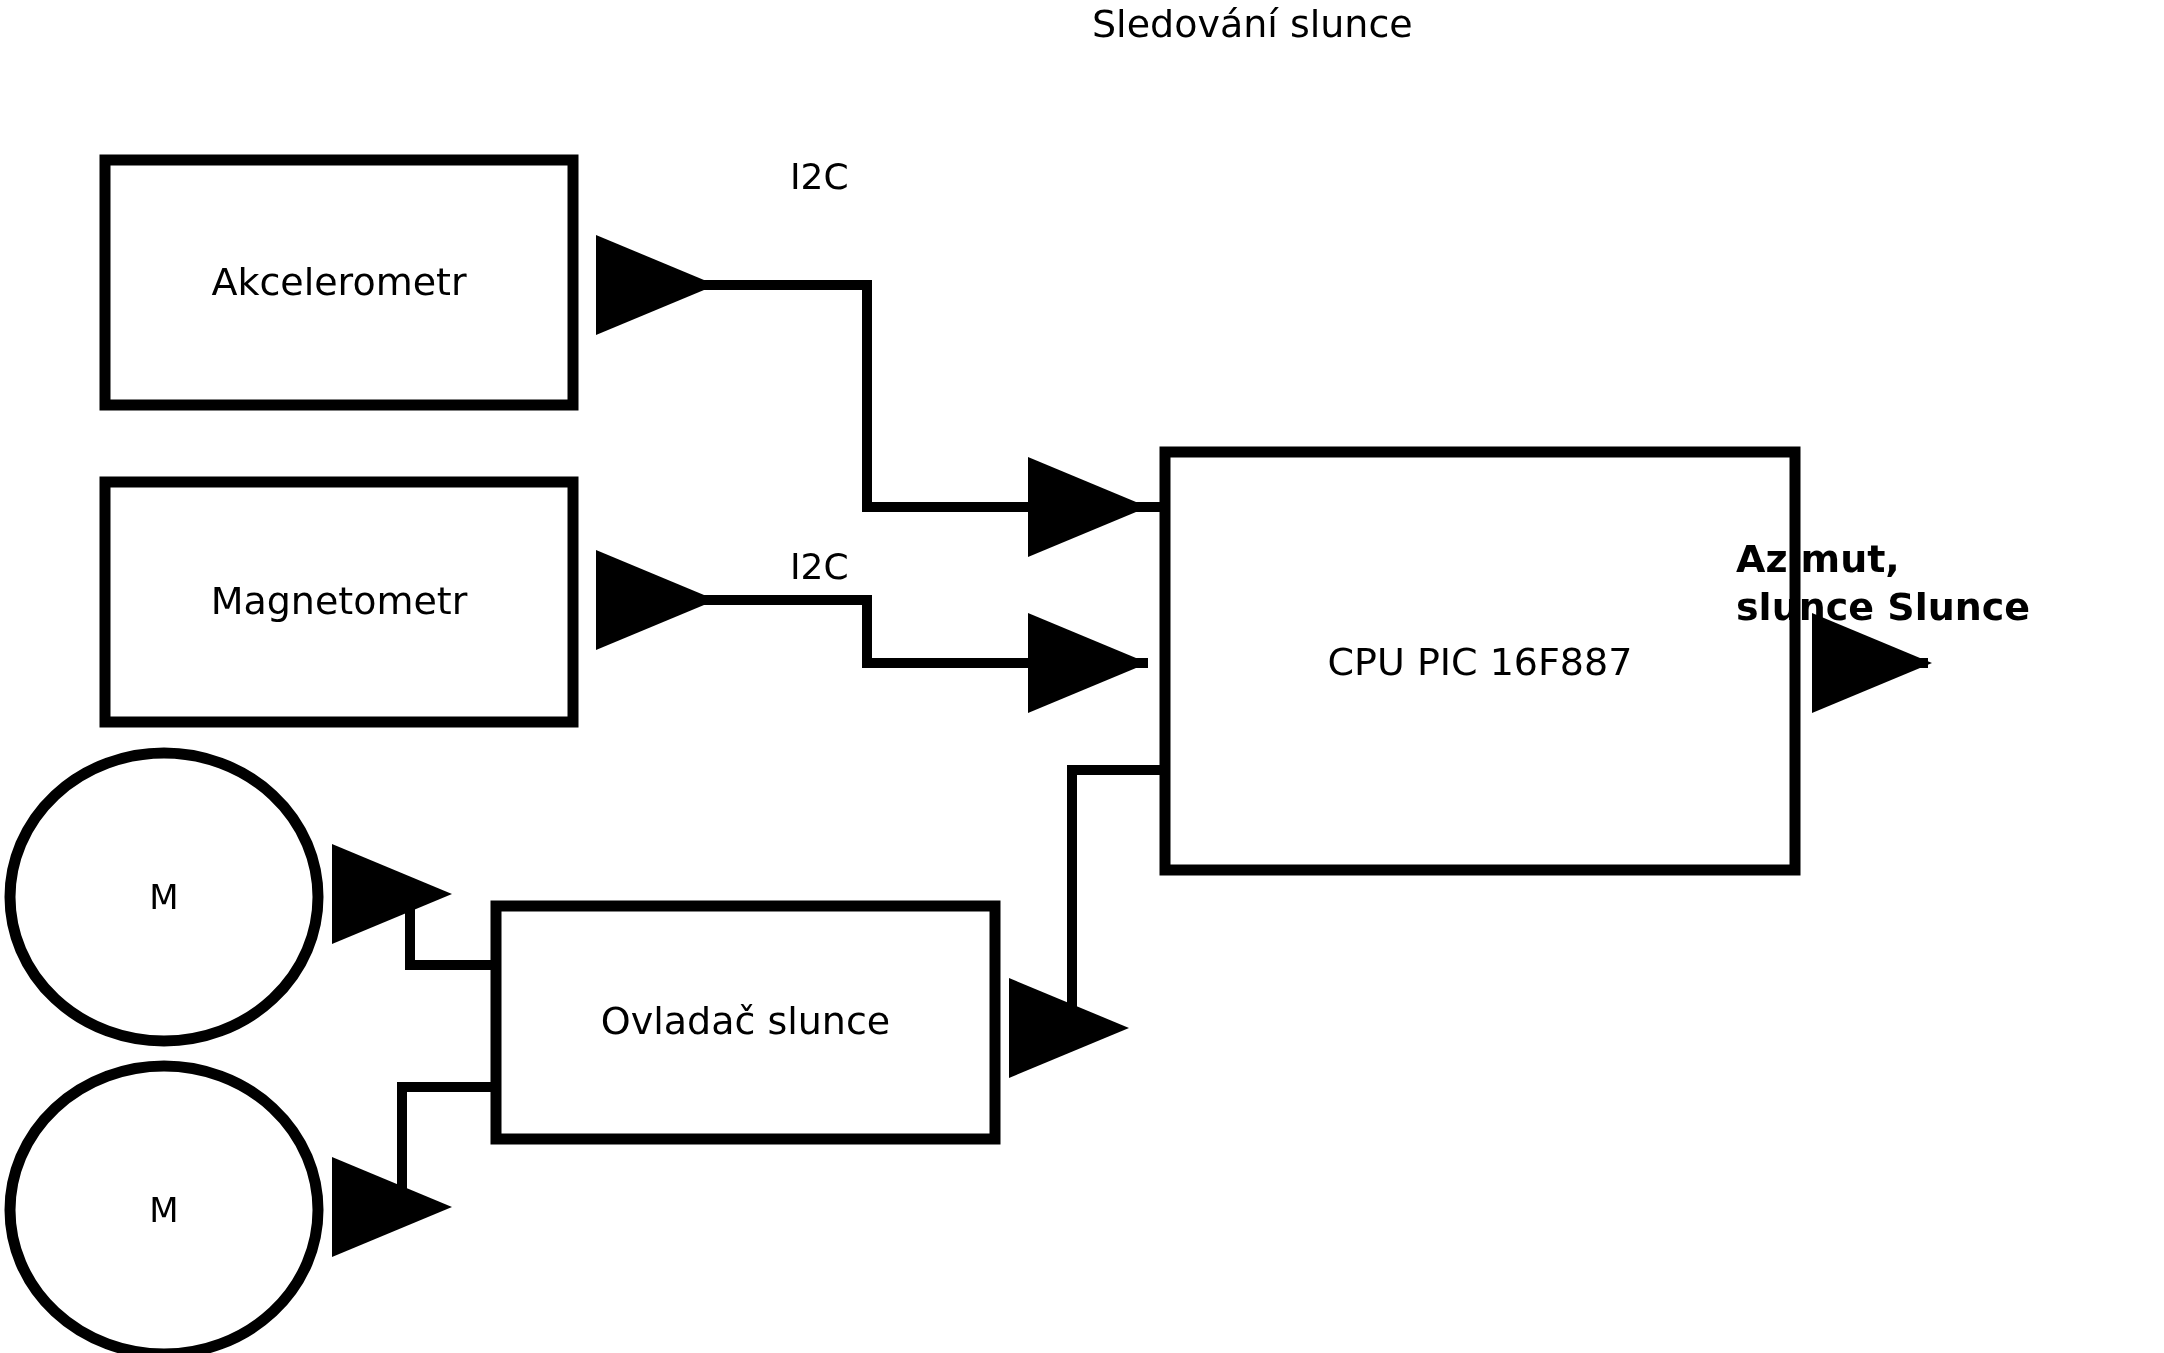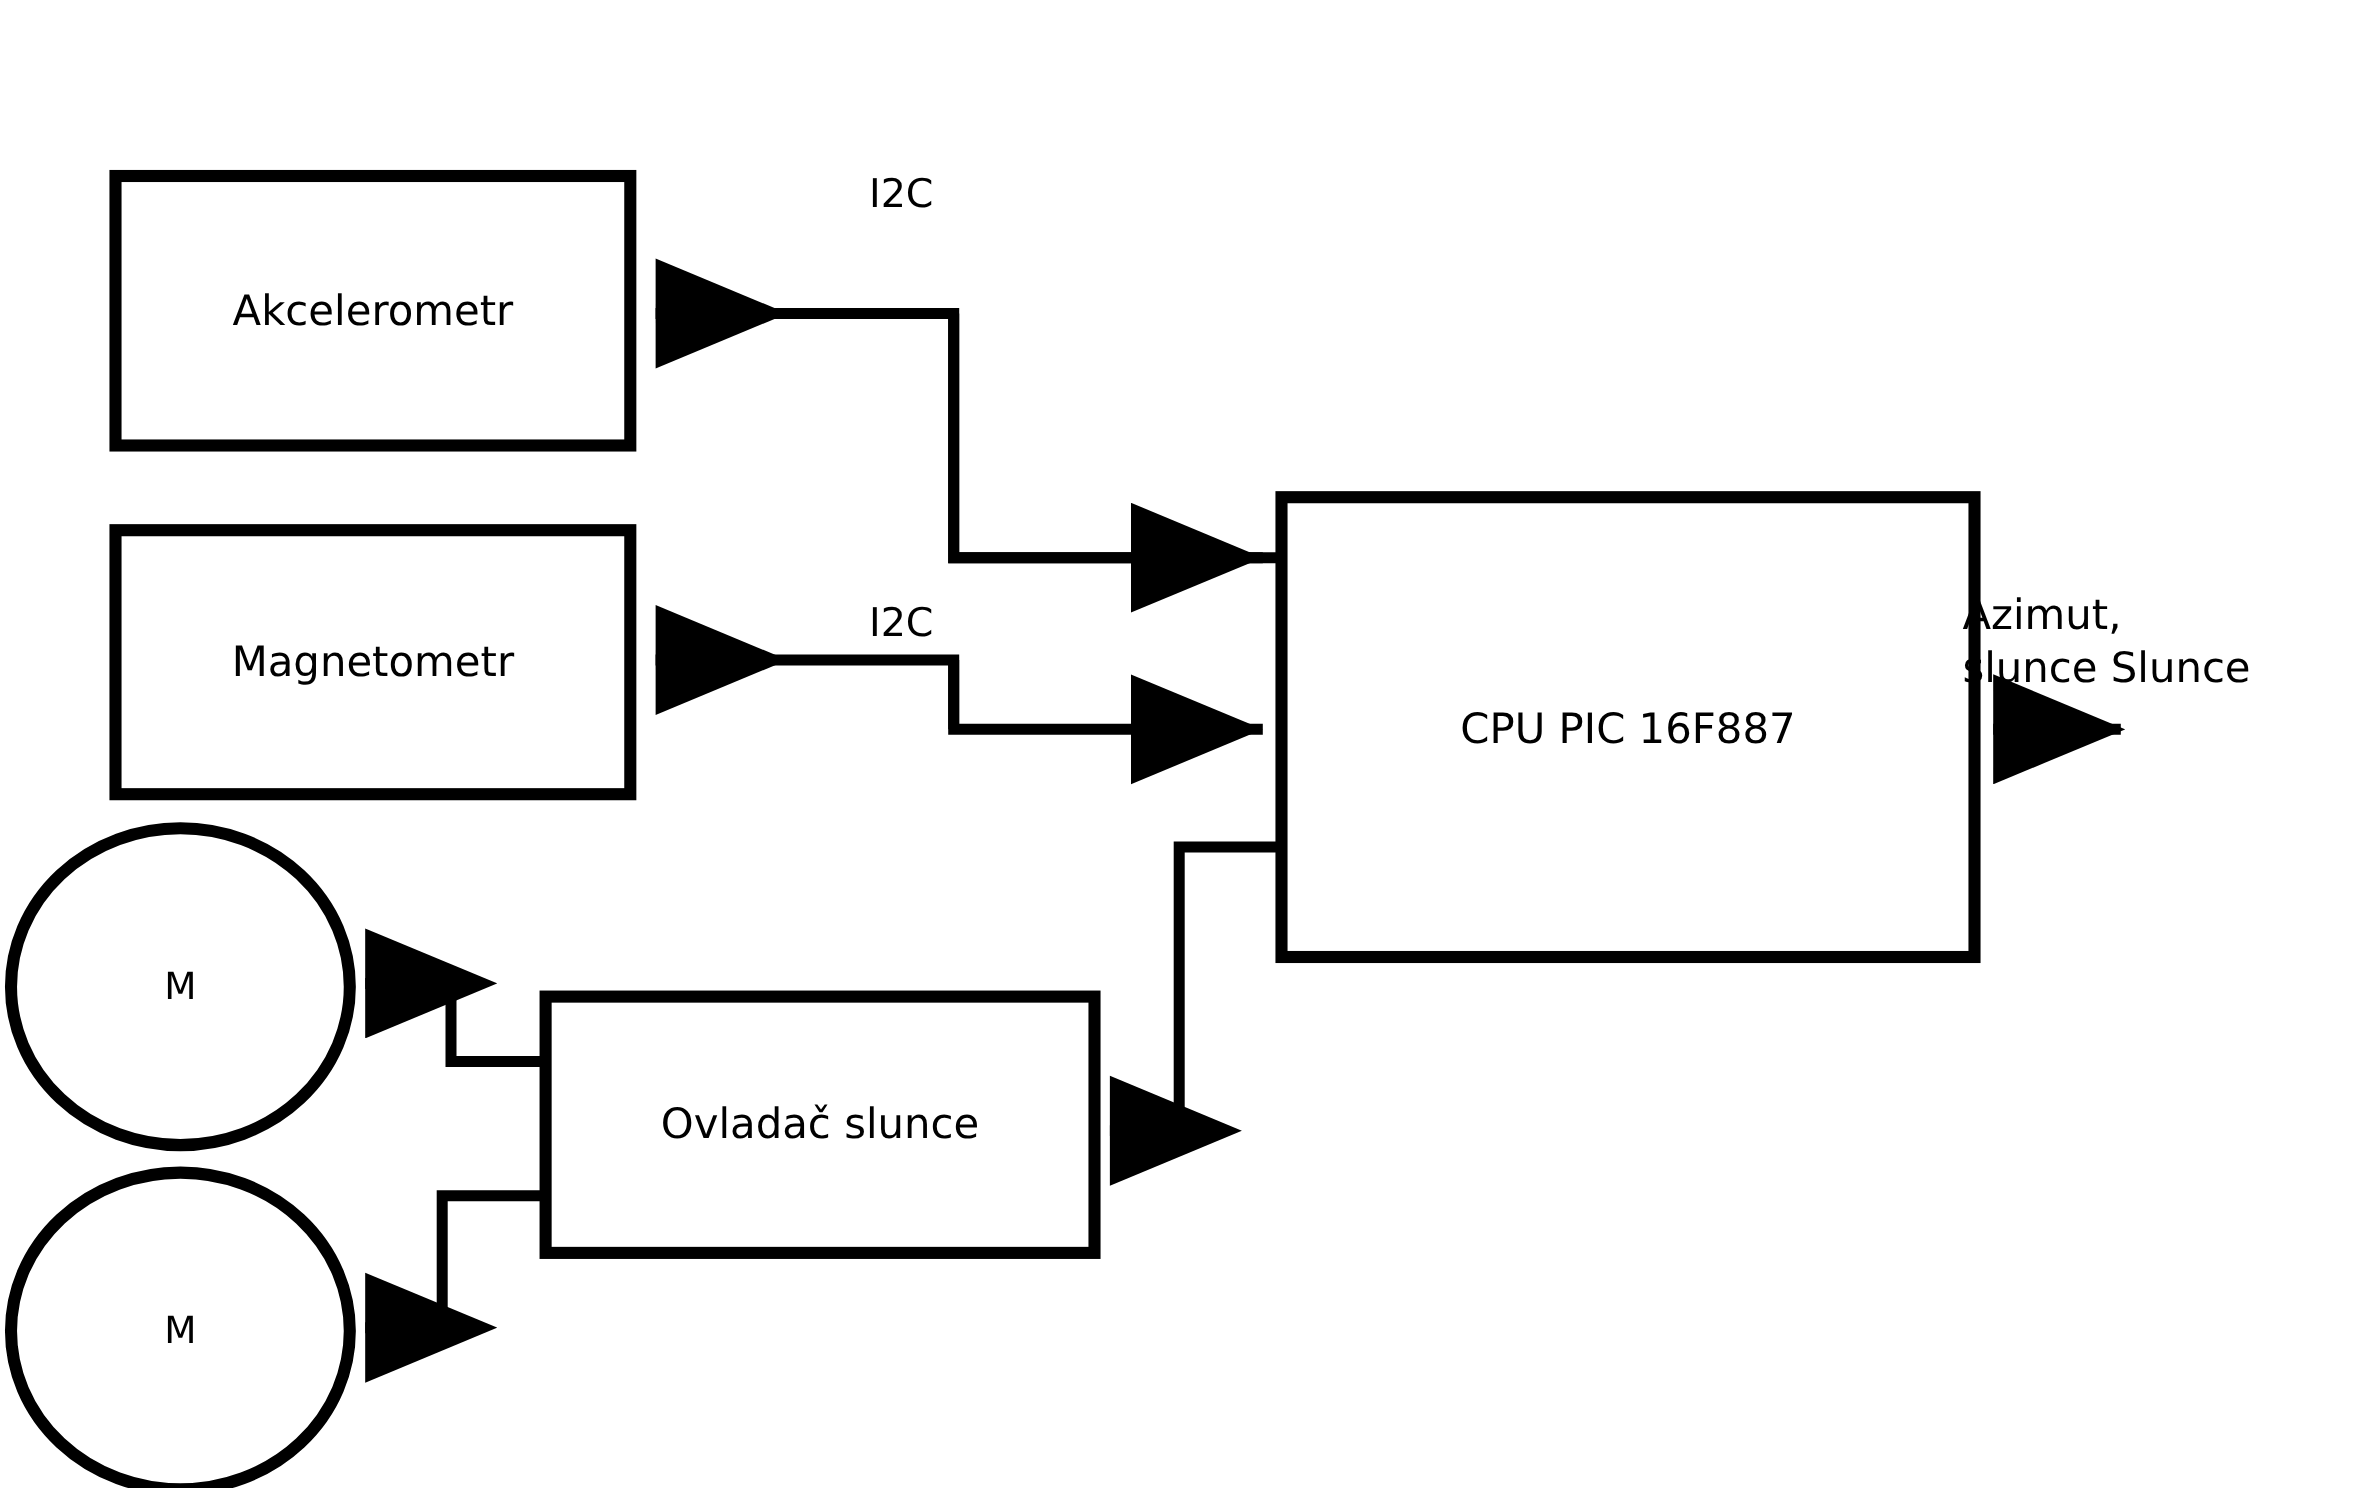--- a/index.html
+++ b/index.html
@@ -56,20 +56,21 @@
     font-size: 34px;
     color: #000000;
     white-space: nowrap;
   }
 </style>
 </head>
 <body>
 
 <div id="canvas">
 
+  <div class="dg-title" style="left:1092px; top:3px;">Sledování slunce</div>
 
   <svg id="diagram-svg" viewBox="0 0 2164 1353">
     <defs>
       <marker id="arrow-left" markerWidth="14" markerHeight="14" refX="12" refY="5" orient="auto" markerUnits="strokeWidth">
         <path d="M12,0 L12,10 L0,5 Z" fill="#000000"></path>
       </marker>
       <marker id="arrow-right" markerWidth="14" markerHeight="14" refX="12" refY="5" orient="auto" markerUnits="strokeWidth">
         <path d="M0,0 L0,10 L12,5 Z" fill="#000000"></path>
       </marker>
     </defs>
@@ -112,18 +113,18 @@
   <div class="node-label" style="left:496px; top:1022px; width:499px; transform:translateY(-50%);">Ovladač slunce</div>
 
   <div class="motor-label" style="left:10px; top:897px; width:308px; text-align:center; transform:translateY(-50%);">M</div>
 
   <div class="motor-label" style="left:10px; top:1210px; width:308px; text-align:center; transform:translateY(-50%);">M</div>
 
   <div class="edge-label" style="left:790px; top:155px;">I2C</div>
 
   <div class="edge-label" style="left:790px; top:545px;">I2C</div>
 
-  <div class="io-label" style="left:1784px; top:536px;">
+  <div class="io-label" style="left:1736px; top:536px;font-weight:bold;">
     <div>Azimut,</div>
     <div>slunce Slunce</div>
   </div>
 
 </div>
 
 </body></html>

